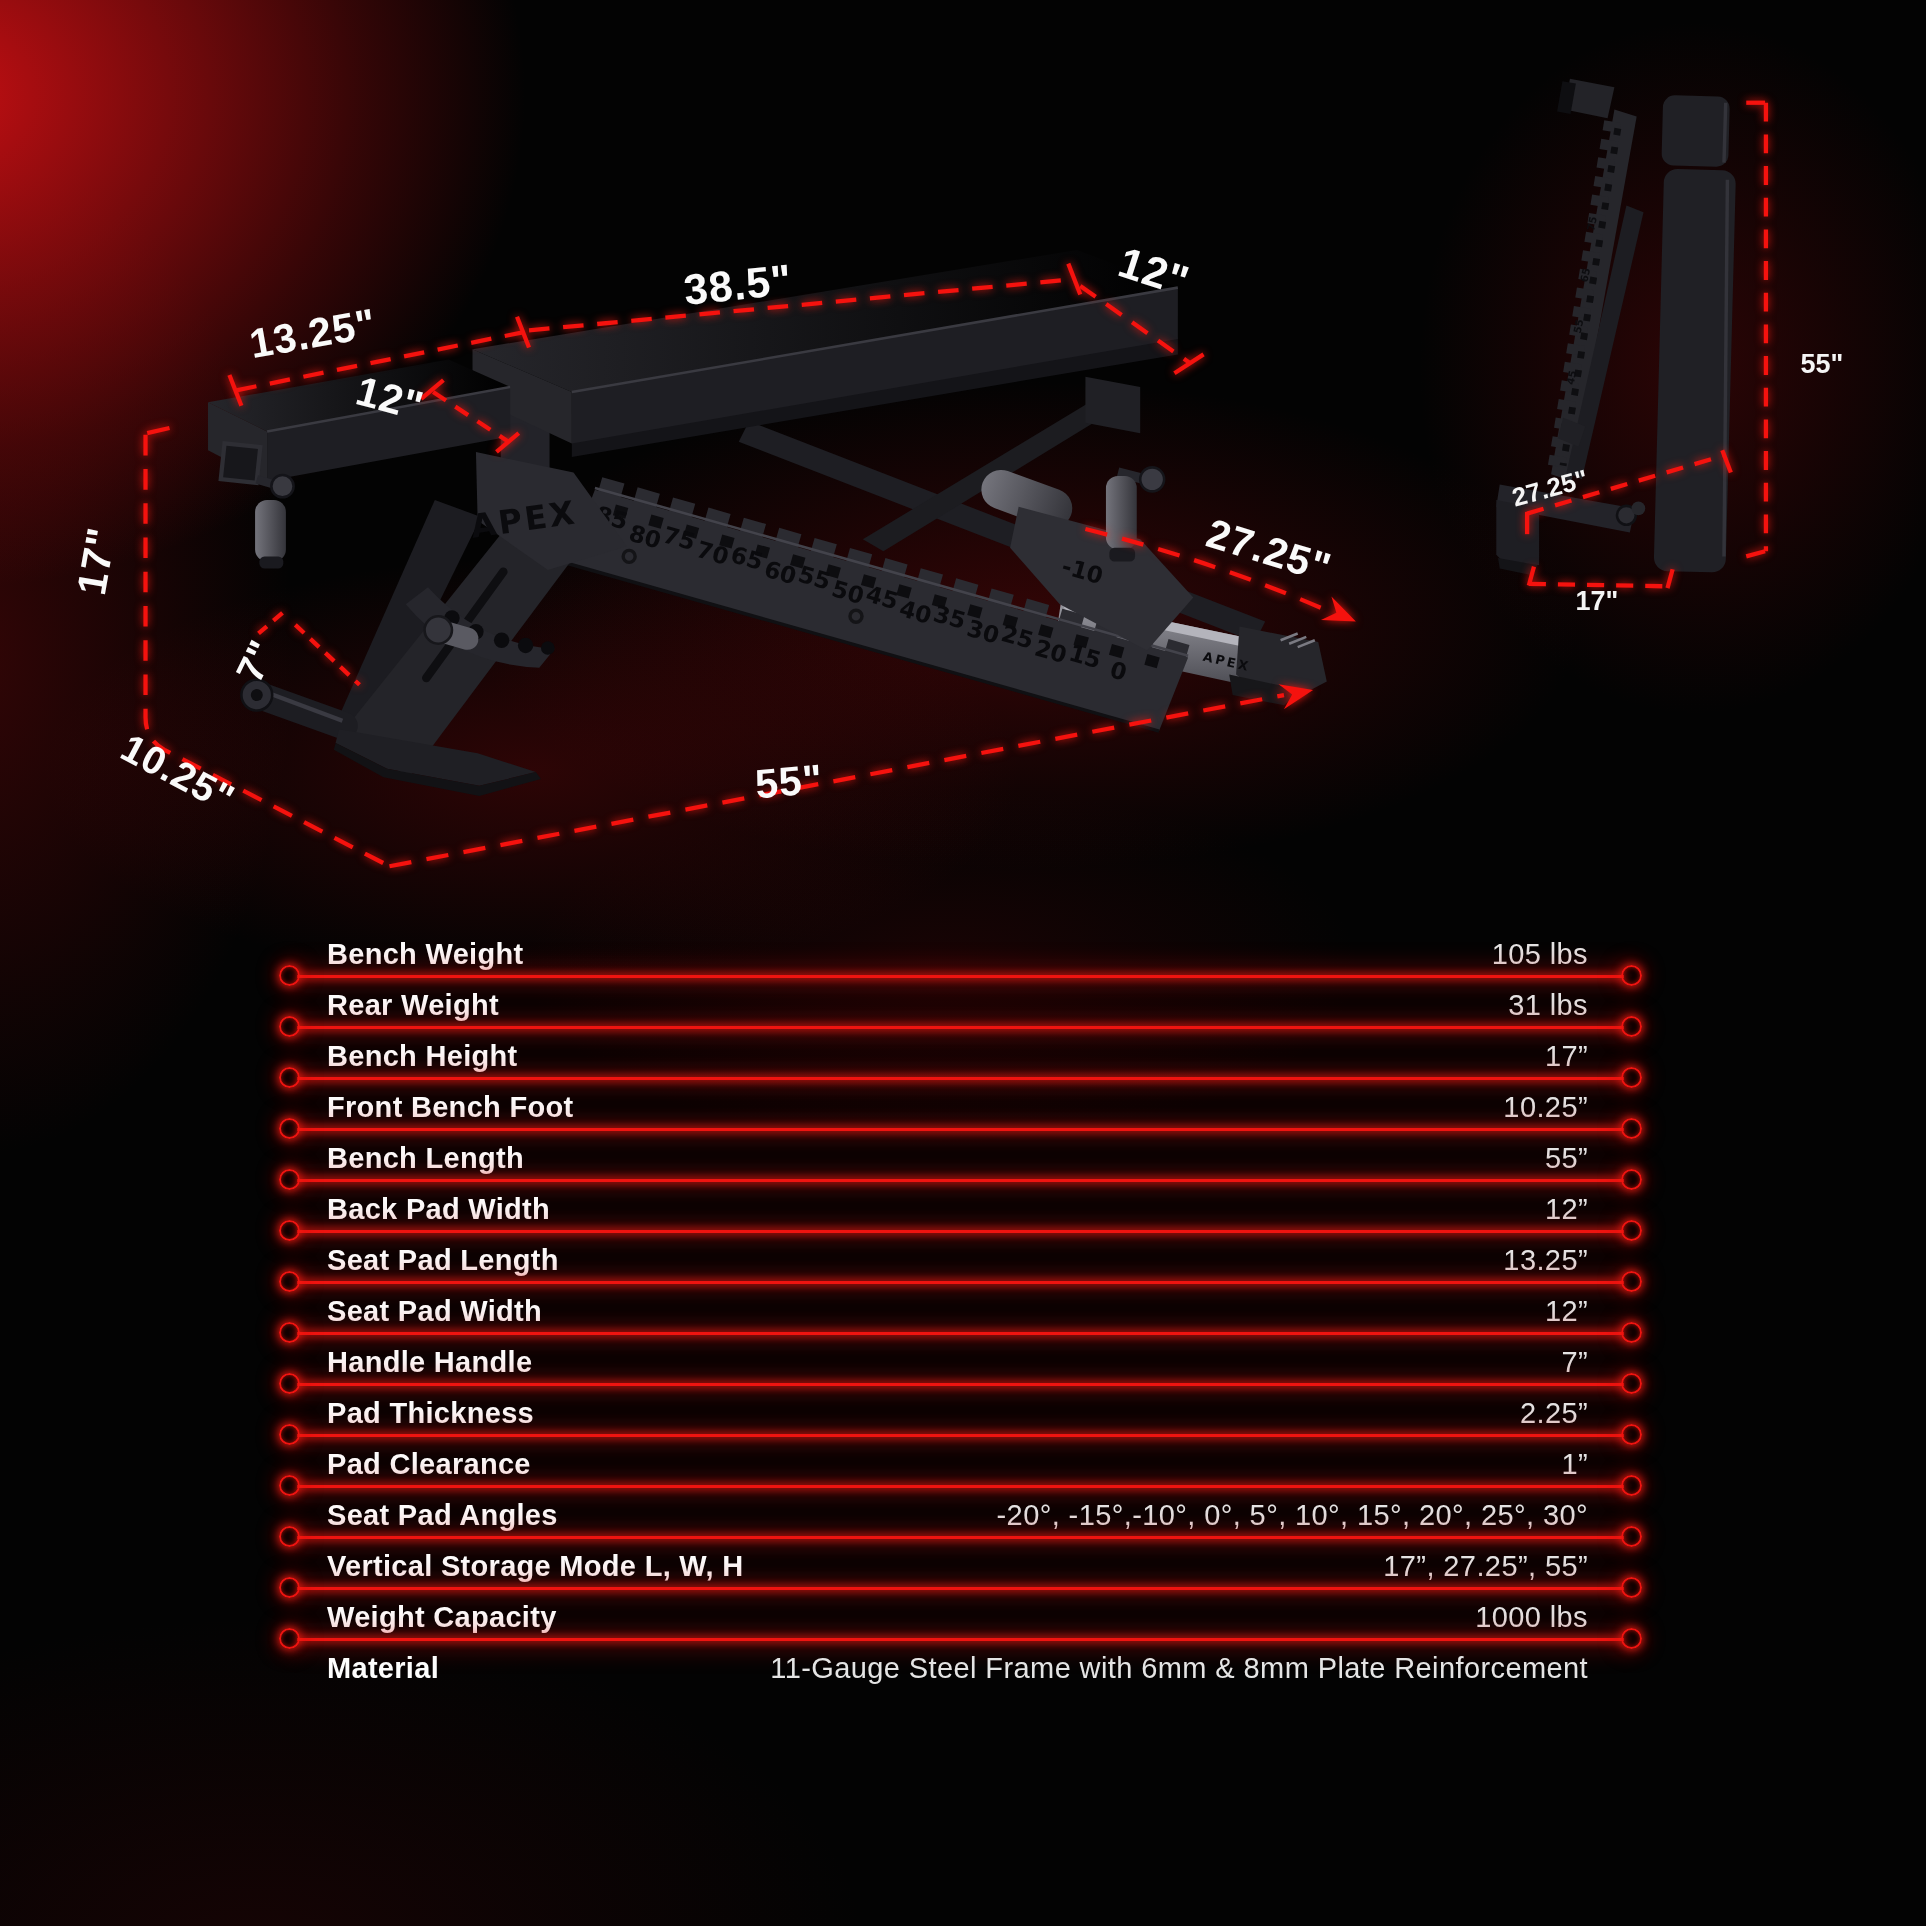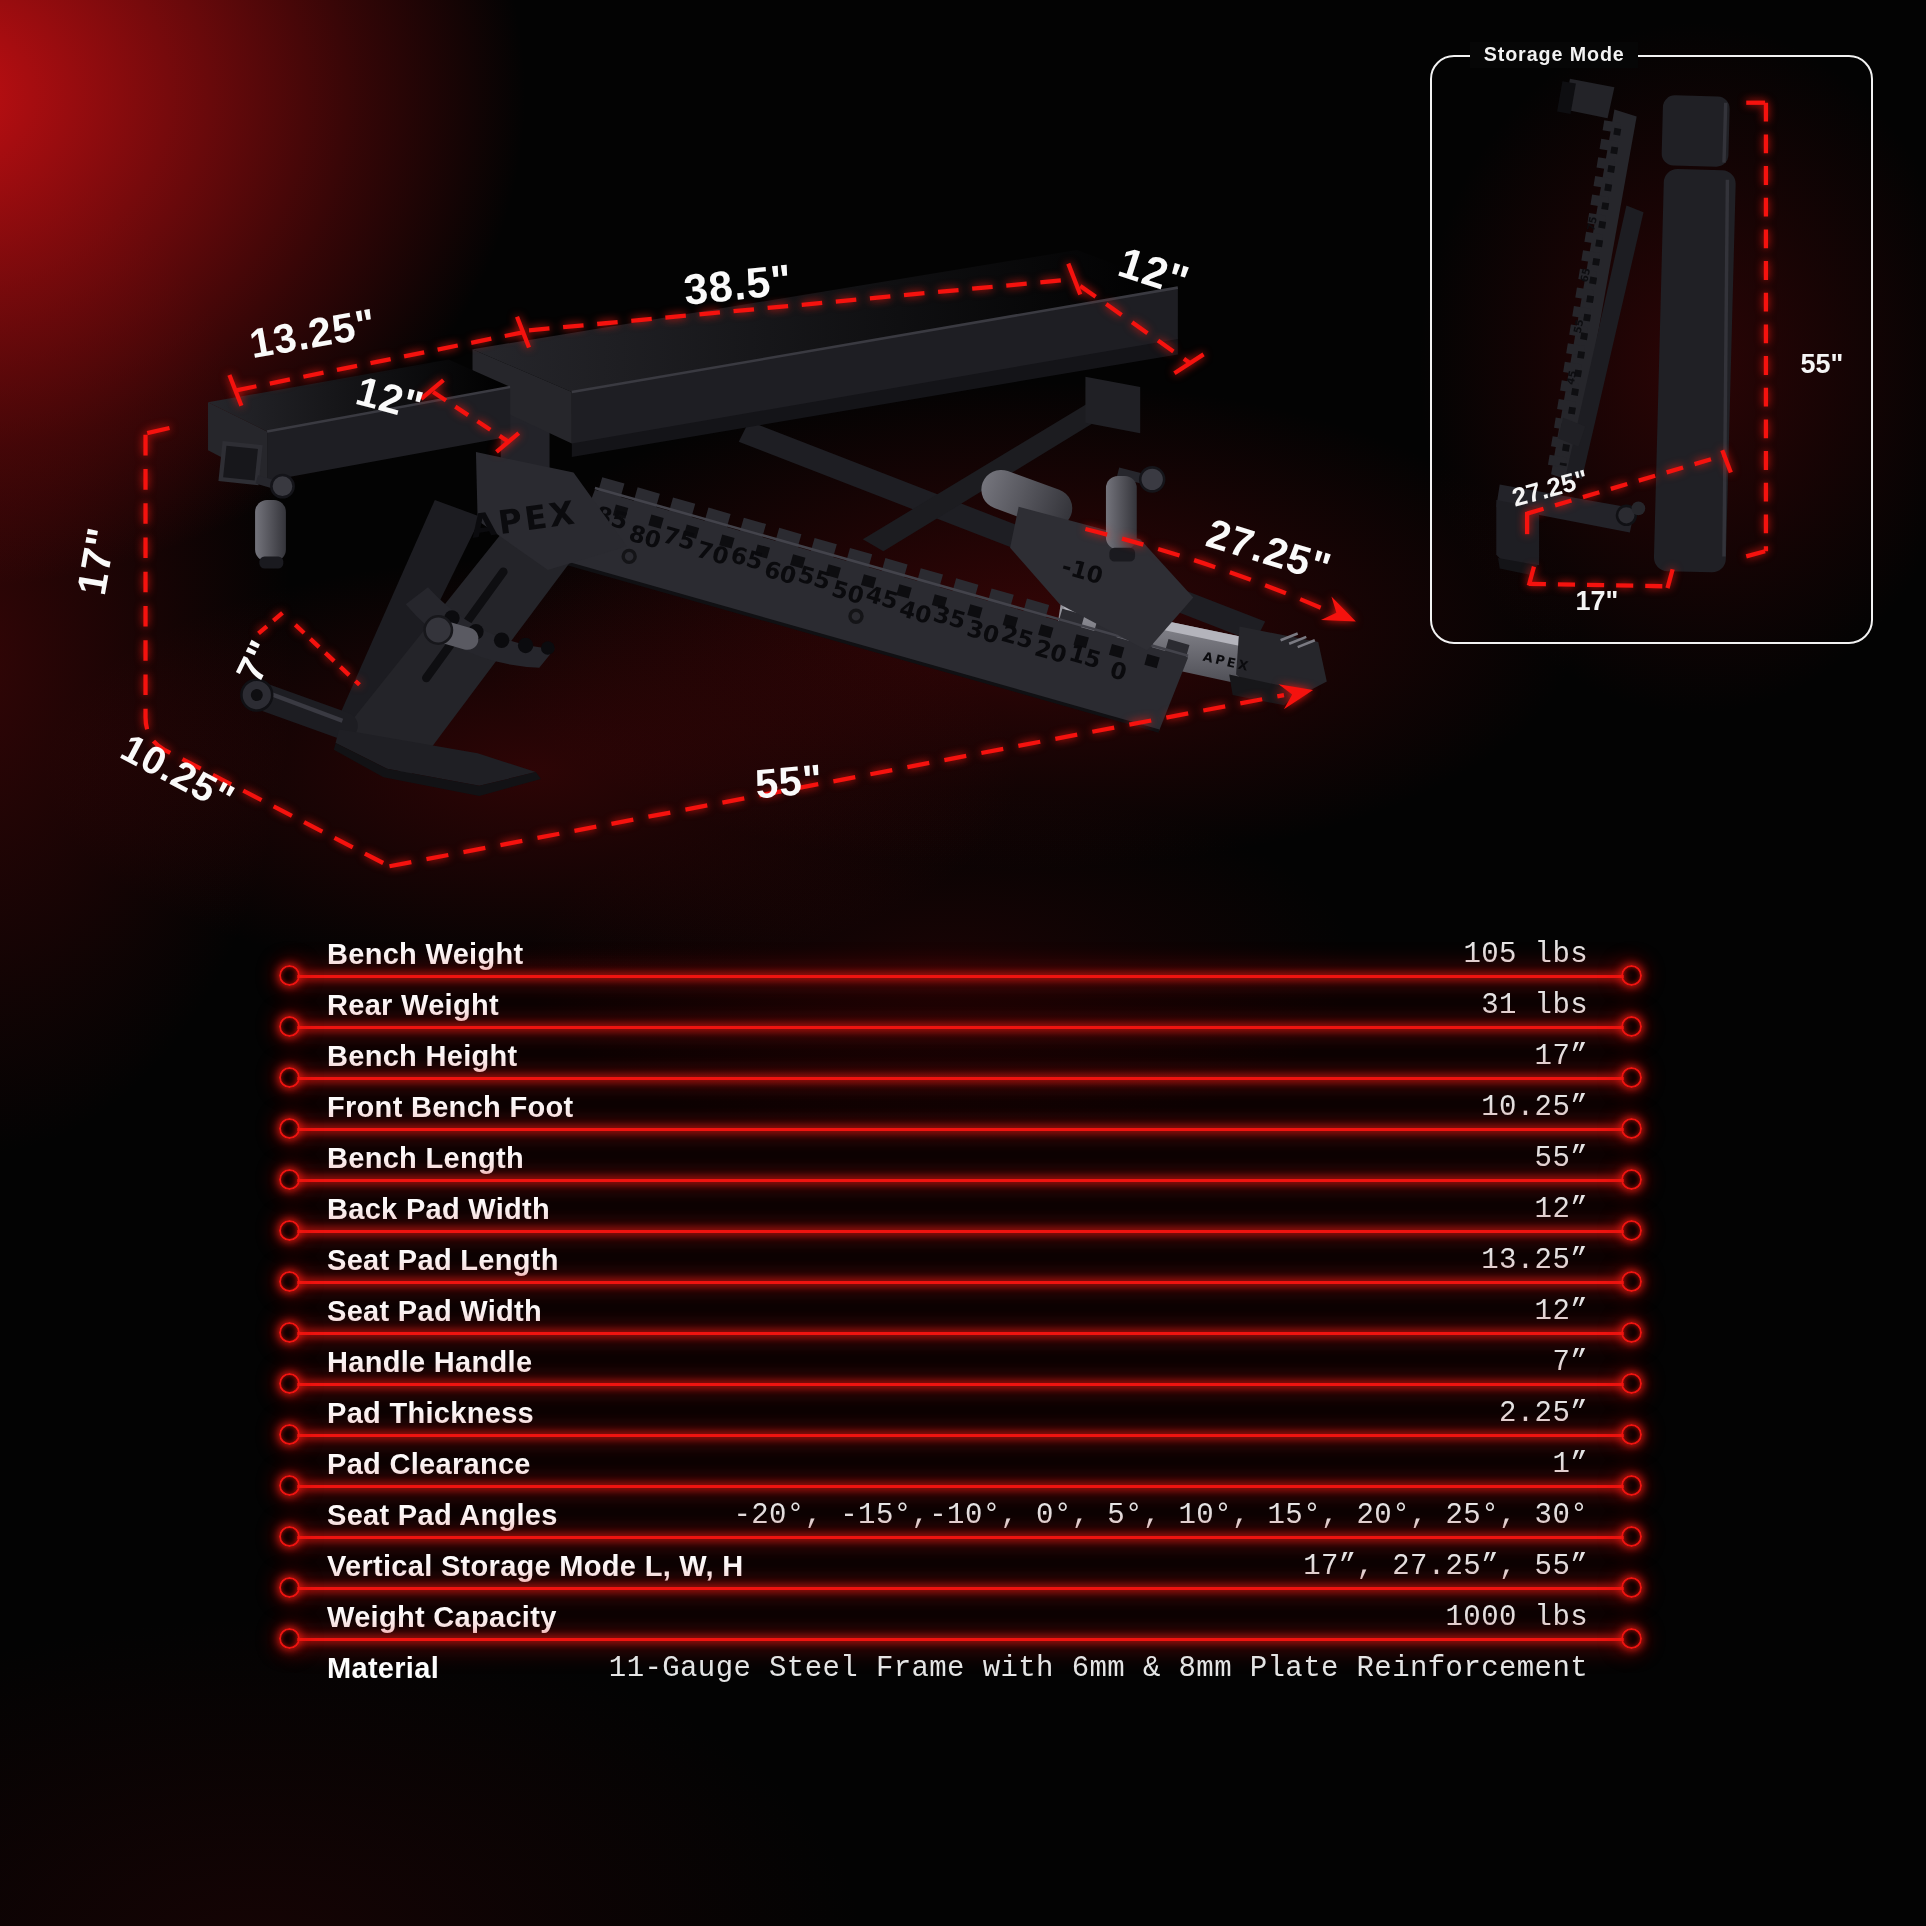--- a/index.html
+++ b/index.html
@@ -32,21 +32,21 @@
     color:#f2f2f2;font-size:19.7px;font-weight:700;letter-spacing:0.9px;line-height:1.3;white-space:nowrap;
   }
   .sdim{position:absolute;color:#f5f5f5;font-weight:700;white-space:nowrap;transform:translate(-50%,-50%);line-height:1;}
   
   .spec-table{position:absolute;left:288px;top:927px;width:1345px;}
   .spec-row{position:relative;height:51px;}
   .spec-label,.spec-value{
     position:absolute;bottom:8.6px;font-size:29px;line-height:1;white-space:nowrap;
   }
   .spec-label{left:39px;color:#fdfdfd;font-weight:700;letter-spacing:0.3px;margin-top:19px;}
-  .spec-value{right:45px;color:#e4e4e4;font-weight:400;letter-spacing:0.4px;font-family:Liberation Mono, monospace;}
+  .spec-value{right:45px;color:#e4e4e4;font-weight:400;letter-spacing:0.4px;}
   .rule{
     position:absolute;left:9.4px;right:9.4px;bottom:0;height:2.6px;background:#ef1410;
     box-shadow:0 0 8.6px 0.9px rgba(255,30,20,0.9),0 0 24px 6px rgba(200,12,10,0.45);
   }
   .rule i{
     position:absolute;bottom:-7.7px;width:17px;height:17px;border:2.6px solid #ef1410;border-radius:50%;
     box-shadow:0 0 8.6px 0.9px rgba(255,30,20,0.8),0 0 19px 4.3px rgba(200,12,10,0.4), inset 0 0 5.1px rgba(255,20,10,0.6);
     background:rgba(10,0,0,0.2);
   }
   .rule .dotL{left:-18px;} .rule .dotR{right:-18px;}
@@ -251,23 +251,20 @@
   <span class="dim" style="left:738px;top:285px;font-size:43px;transform:translate(-50%,-50%) rotate(-6deg);">38.5"</span>
   <span class="dim" style="left:1154px;top:272px;font-size:43px;transform:translate(-50%,-50%) rotate(18deg);">12"</span>
   <span class="dim" style="left:313px;top:334px;font-size:41px;transform:translate(-50%,-50%) rotate(-10deg);">13.25"</span>
   <span class="dim" style="left:390px;top:399px;font-size:41px;transform:translate(-50%,-50%) rotate(15deg);">12"</span>
   <span class="dim" style="left:97px;top:561px;font-size:41px;transform:translate(-50%,-50%) rotate(-80deg);">17"</span>
   <span class="dim" style="left:256px;top:661px;font-size:38px;transform:translate(-50%,-50%) rotate(-64deg);">7"</span>
   <span class="dim" style="left:178px;top:773px;font-size:39px;transform:translate(-50%,-50%) rotate(28deg);">10.25"</span>
   <span class="dim" style="left:789px;top:782px;font-size:41px;transform:translate(-50%,-50%) rotate(-5deg);">55"</span>
   <span class="dim" style="left:1269px;top:551px;font-size:41px;transform:translate(-50%,-50%) rotate(17deg);">27.25"</span>
 
-  <div class="storage-box">
-    <span class="storage-title">Storage Mode</span>
-  </div>
   <span class="sdim" style="left:1550px;top:488px;font-size:26px;transform:translate(-50%,-50%) rotate(-15deg);">27.25"</span>
   <span class="sdim" style="left:1597px;top:601px;font-size:27px;">17"</span>
   <span class="sdim" style="left:1822px;top:364px;font-size:27px;">55"</span>
 
   <div class="spec-table">
     <div class="spec-row">
         <span class="spec-label">Bench Weight</span>
         <span class="spec-value">105 lbs</span>
         <span class="rule">
           <i class="dotL"></i>

